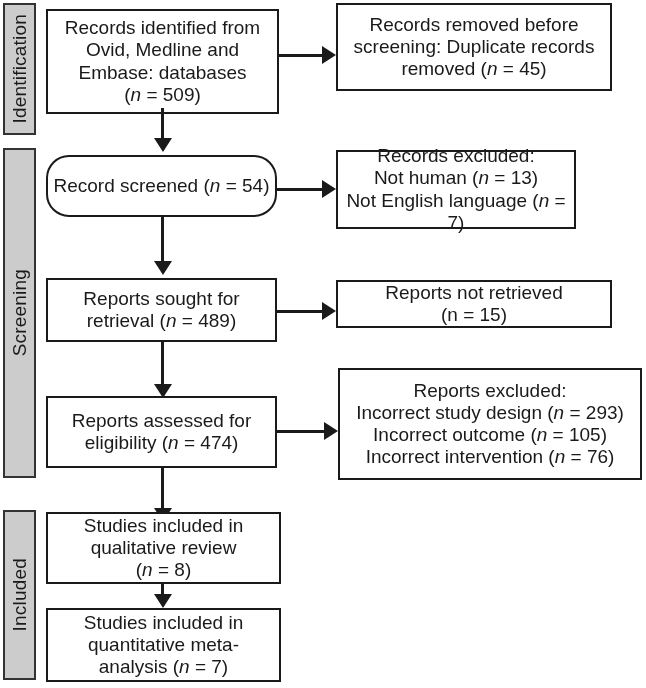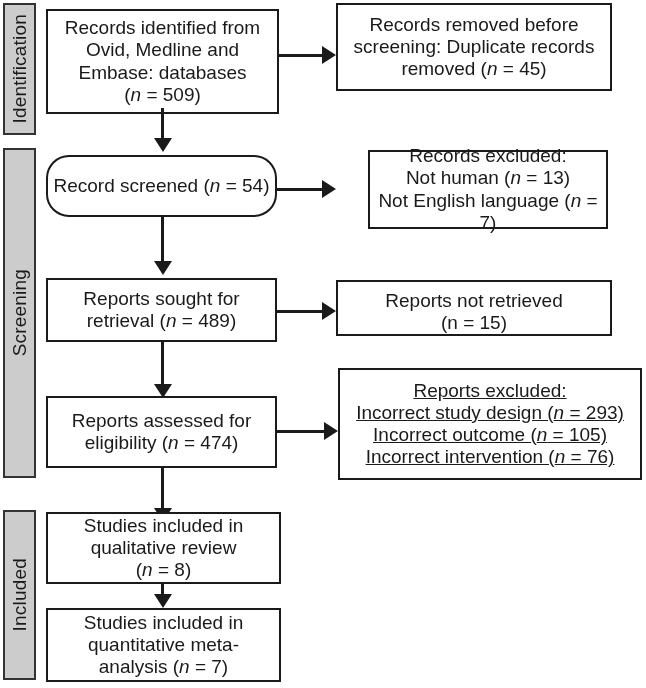--- a/index.html
+++ b/index.html
@@ -113,50 +113,50 @@
   <div class="conn-line-h" style="left:279px; top:54px; width:48px;"></div>
   <div class="arrow-right" style="left:322px; top:46px;"></div>
 
   <div class="conn-line-v" style="left:161px; top:108px; height:34px;"></div>
   <div class="arrow-down" style="left:153.5px; top:138px;"></div>
 
   <div class="flow-box" style="left:46px; top:155px; width:231px; height:62px;border-radius:23px;">
     <span class="box-text">Record screened (<i>n</i> = 54)</span>
   </div>
 
-  <div class="flow-box" style="left:336px; top:150px; width:240px; height:79px;margin-left:32px;">
+  <div class="flow-box" style="left:336px; top:150px; width:240px; height:79px;">
     <span class="box-text">Records excluded:<br>Not human (<i>n</i> = 13)<br>Not English language (<i>n</i> = 7)</span>
   </div>
 
   <div class="conn-line-h" style="left:277px; top:188px; width:50px;"></div>
   <div class="arrow-right" style="left:322px; top:180px;"></div>
 
   <div class="conn-line-v" style="left:161px; top:217px; height:48px;"></div>
   <div class="arrow-down" style="left:153.5px; top:261px;"></div>
 
   <div class="flow-box" style="left:46px; top:278px; width:231px; height:64px;justify-content:center;">
     <span class="box-text">Reports sought for<br>retrieval (<i>n</i> = 489)</span>
   </div>
 
-  <div class="flow-box" style="left:336px; top:280px; width:276px; height:56px;align-items:flex-end;">
+  <div class="flow-box" style="left:336px; top:280px; width:276px; height:48px;align-items:flex-end;">
     <span class="box-text">Reports not retrieved
 (n = 15)</span>
   </div>
 
   <div class="conn-line-h" style="left:277px; top:310px; width:50px;"></div>
   <div class="arrow-right" style="left:322px; top:302px;"></div>
 
   <div class="conn-line-v" style="left:161px; top:342px; height:46px;"></div>
   <div class="arrow-down" style="left:153.5px; top:384px;"></div>
 
   <div class="flow-box" style="left:46px; top:396px; width:231px; height:72px;">
     <span class="box-text">Reports assessed for<br>eligibility (<i>n</i> = 474)</span>
   </div>
 
-  <div class="flow-box" style="left:338px; top:368px; width:304px; height:112px;text-decoration:underline;">
+  <div class="flow-box" style="left:338px; top:368px; width:304px; height:112px;">
     <span class="box-text">Reports excluded:<br>Incorrect study design (<i>n</i> = 293)<br>Incorrect outcome (<i>n</i> = 105)<br>Incorrect intervention (<i>n</i> = 76)</span>
   </div>
 
   <div class="conn-line-h" style="left:277px; top:430px; width:52px;"></div>
   <div class="arrow-right" style="left:324px; top:422px;"></div>
 
   <div class="conn-line-v" style="left:161px; top:468px; height:44px;"></div>
   <div class="arrow-down" style="left:153.5px; top:508px;"></div>
 
   <div class="flow-box" style="left:46px; top:512px; width:235px; height:72px;">

